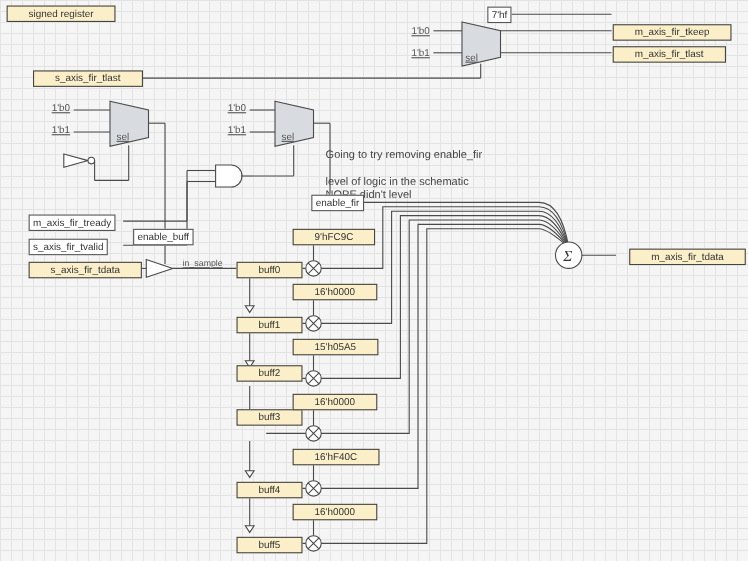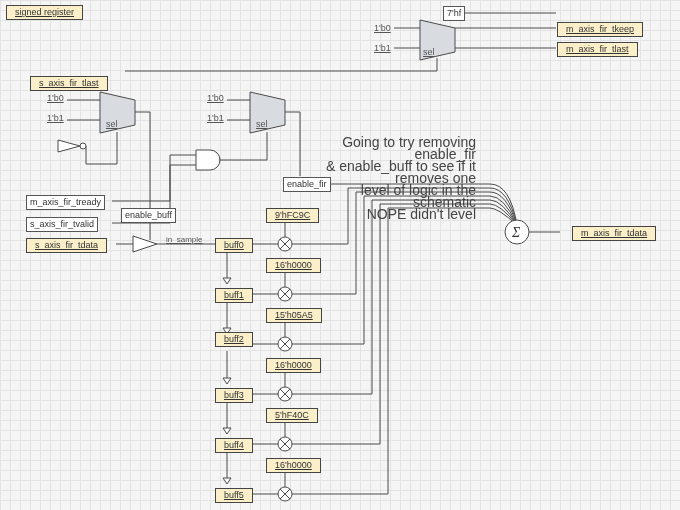--- a/index.html
+++ b/index.html
@@ -4,27 +4,27 @@
 <style>
   html,body{margin:0;padding:0;width:680px;height:510px;overflow:hidden;
     font-family:Arial,Helvetica,sans-serif;}
   .canvas{position:relative;width:680px;height:510px;
     background-color:#f5f5f5;
     background-image:
       linear-gradient(#e3e3e3 1px,transparent 1px),
       linear-gradient(90deg,#e3e3e3 1px,transparent 1px);
     background-size:10px 10px;}
   .box{position:absolute;border:1px solid #444;background:#faefc8;
-    font-size:9px;line-height:11px;padding:1px 8px;color:#333;
-    white-space:nowrap;box-sizing:border-box;text-decoration:underline;}
+    font-size:9px;line-height:11px;padding:1px 19px;color:#333;
+    white-space:nowrap;box-sizing:border-box;}
   .plain{position:absolute;border:1px solid #555;background:#fff;
     font-size:9px;line-height:11px;padding:1px 3px;color:#333;
     white-space:nowrap;box-sizing:border-box;}
   .lbl{position:absolute;font-size:9px;color:#555;white-space:nowrap;text-decoration:underline;}
-  .note{position:absolute;font-size:14px;color:#444;text-align:right;
+  .note{position:absolute;font-size:10px;color:#444;text-align:left;
     line-height:12px;}
   svg{position:absolute;top:0;left:0;width:680px;height:510px;
     pointer-events:none;}
   .wire{stroke:#4a4a4a;stroke-width:1;fill:none;}
   .blk{stroke:#4a4a4a;stroke-width:1;fill:#d8dce0;}
   .gate{stroke:#4a4a4a;stroke-width:1;fill:#fff;}
   .sigma{font:italic 14px serif;fill:#333;}
 </style>
 </head>
 <body>
@@ -153,54 +153,54 @@
 <div class="box" style="left:6px;top:5px">signed register</div>
 
 <div class="plain" style="left:443px;top:6px">7'hf</div>
 <div class="box" style="left:557px;top:22px">m_axis_fir_tkeep</div>
 <div class="box" style="left:557px;top:42px">m_axis_fir_tlast</div>
 
 <div class="lbl" style="left:374px;top:23px">1'b0</div>
 <div class="lbl" style="left:374px;top:43px">1'b1</div>
 <div class="lbl" style="left:423px;top:47px">sel</div>
 
-<div class="box" style="left:30px;top:76px">s_axis_fir_tlast</div>
+<div class="box" style="left:30px;top:64px">s_axis_fir_tlast</div>
 
 <div class="lbl" style="left:47px;top:93px">1'b0</div>
 <div class="lbl" style="left:47px;top:113px">1'b1</div>
 <div class="lbl" style="left:106px;top:119px">sel</div>
 
 <div class="lbl" style="left:207px;top:93px">1'b0</div>
 <div class="lbl" style="left:207px;top:113px">1'b1</div>
 <div class="lbl" style="left:256px;top:119px">sel</div>
 
 <div class="note" style="left:296px;top:136px;width:180px">
   <span>Going to try removing enable_fir</span><br>
-  <span>&amp; enable_buff to see if it removes one</span><br>
+  <br>
   <span>level of logic in the schematic</span><br>
   <span>NOPE didn't level</span>
 </div>
 
 <div class="plain" style="left:283px;top:177px">enable_fir</div>
 <div class="plain" style="left:121px;top:208px">enable_buff</div>
 
 <div class="plain" style="left:26px;top:195px">m_axis_fir_tready</div>
 <div class="plain" style="left:26px;top:217px">s_axis_fir_tvalid</div>
 <div class="box" style="left:26px;top:238px">s_axis_fir_tdata</div>
 <div class="lbl" style="left:166px;top:235px;font-size:8px">in_sample</div>
 
 <div class="box" style="left:215px;top:238px">buff0</div>
 <div class="box" style="left:215px;top:288px">buff1</div>
 <div class="box" style="left:215px;top:332px">buff2</div>
-<div class="box" style="left:215px;top:388px">buff3</div>
+<div class="box" style="left:215px;top:372px">buff3</div>
 <div class="box" style="left:215px;top:438px">buff4</div>
 <div class="box" style="left:215px;top:488px">buff5</div>
 
 <div class="box" style="left:266px;top:208px">9'hFC9C</div>
 <div class="box" style="left:266px;top:258px">16'h0000</div>
 <div class="box" style="left:266px;top:308px">15'h05A5</div>
 <div class="box" style="left:266px;top:358px">16'h0000</div>
-<div class="box" style="left:266px;top:408px">5'hF40C</div>
+<div class="box" style="left:266px;top:408px">16'hF40C</div>
 <div class="box" style="left:266px;top:458px">16'h0000</div>
 
 <div class="box" style="left:572px;top:226px">m_axis_fir_tdata</div>
 
 </div>
 
 </body></html>

